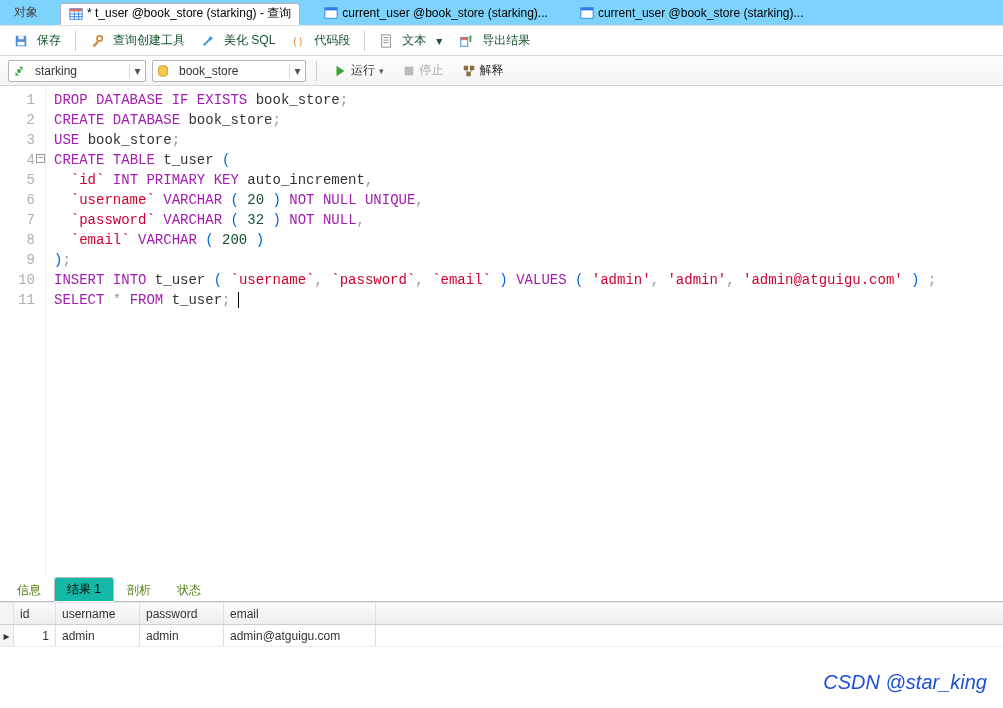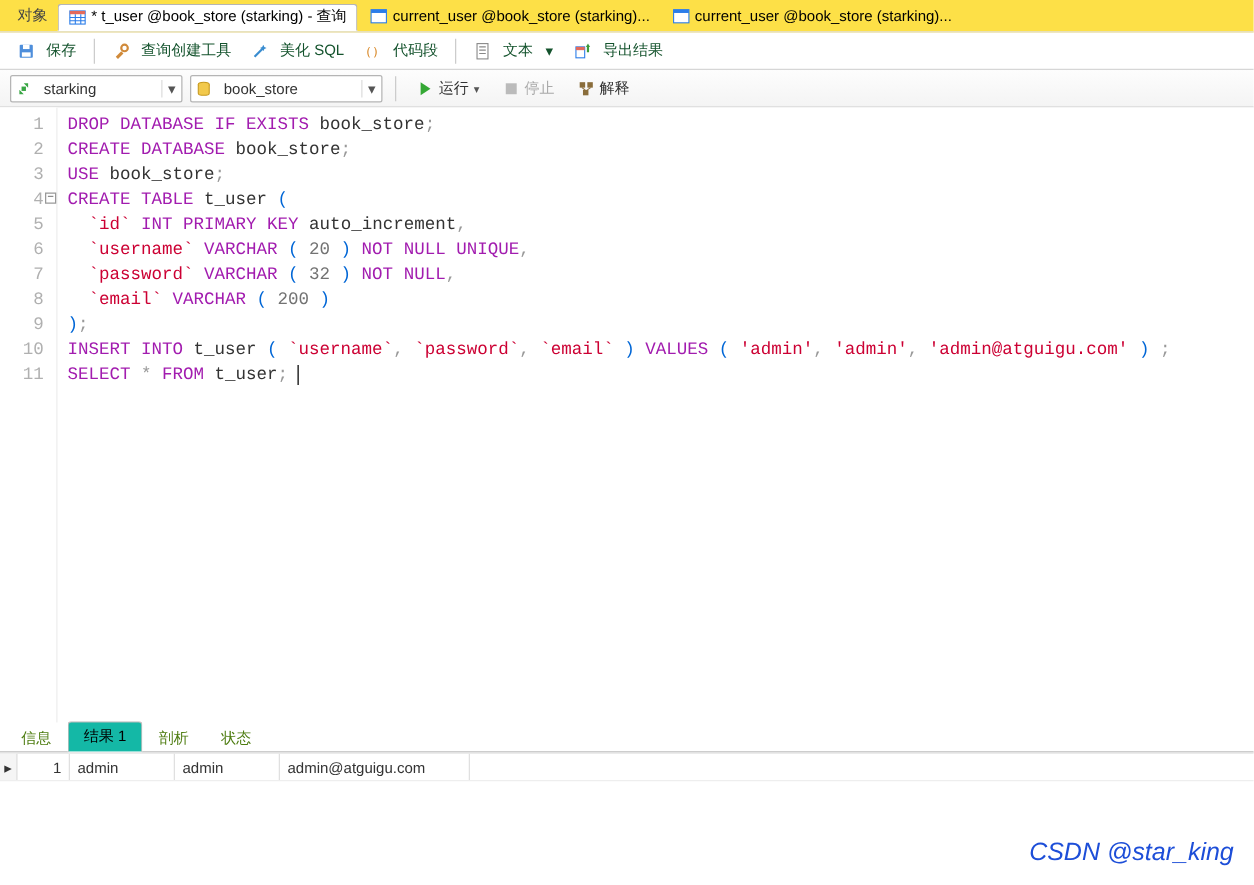--- a/index.html
+++ b/index.html
@@ -10,24 +10,24 @@
   color: #333;
   width: 1003px;
   height: 708px;
   overflow: hidden;
   position: relative;
 }
 .tabbar {
   display: flex;
   align-items: center;
   height: 26px;
-  background: #fde047;
+  background: #7dd3fc;
   border-bottom: 1px solid #e0e0e0;
   padding-left: 8px;
-  gap: 2px;
+  gap: 16px;
 }
 .tab {
   display: flex;
   align-items: center;
   gap: 4px;
   padding: 2px 8px;
   height: 22px;
   color: #0a66c2;
   cursor: pointer;
   white-space: nowrap;
@@ -122,21 +122,21 @@
   width:9px;height:9px;border:1px solid #999;background:#fff;
   font-size:9px;line-height:7px;text-align:center;color:#555;
 }
 .code {
   padding: 4px 8px;
   white-space: pre;
   flex:1;
 }
 .code div { height: 20px; }
 .kw  { color: #a21caf; }
-.num { color: #737373; }
+.num { color: #14532d; }
 .id  { color: #333; }
 .bt  { color: #c03; }
 .str { color: #c03; }
 .par { color: #0066d6; }
 .pn  { color: #999; }
 .caret { border-right:1px solid #000; margin-left:-1px; animation: blink 1s step-start infinite;}
 @keyframes blink { 50% { border-color: transparent; } }
 
 .result-tabs {
   display:flex; align-items:flex-end;
@@ -360,20 +360,27 @@
 </div>
 
 <div class="result-tabs">
   <div class="rtab">信息</div>
   <div class="rtab active">结果 1</div>
   <div class="rtab">剖析</div>
   <div class="rtab">状态</div>
 </div>
 
 <div class="grid">
+  <div class="ghdr">
+    <div class="gc rowhdr"></div>
+    <div class="gc c-id">id</div>
+    <div class="gc c-un">username</div>
+    <div class="gc c-pw">password</div>
+    <div class="gc c-em">email</div>
+  </div>
   <div class="grow">
     <div class="gc rowhdr">▸</div>
     <div class="gc c-id">1</div>
     <div class="gc c-un">admin</div>
     <div class="gc c-pw">admin</div>
     <div class="gc c-em">admin@atguigu.com</div>
   </div>
 </div>
 
 <div class="watermark">CSDN @star_king</div>

